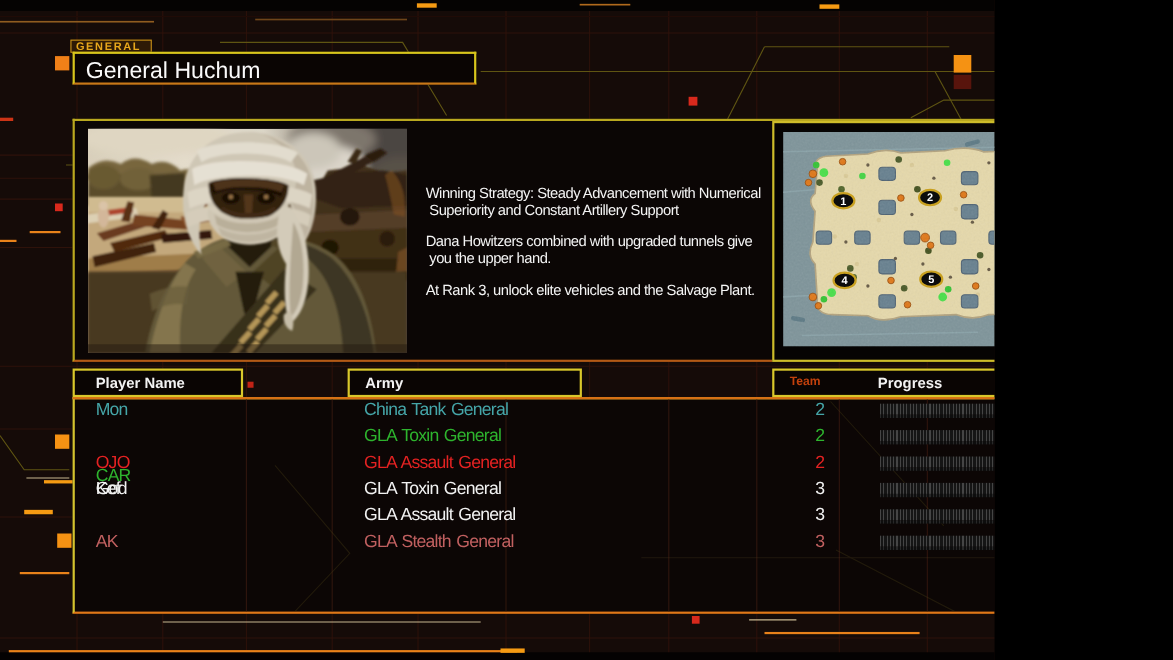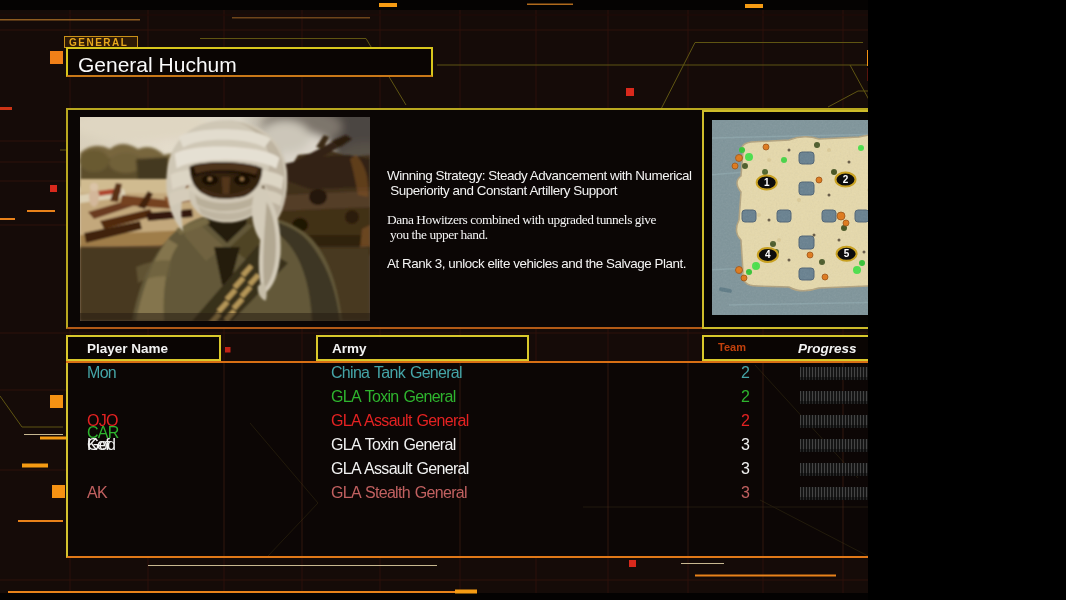--- a/index.html
+++ b/index.html
@@ -1,17 +1,17 @@
 <!DOCTYPE html>
 <html><head>
 <meta charset="utf-8">
 <style>
   html,body{margin:0;padding:0;background:#000;}
   #stage{position:relative;width:868px;height:600px;overflow:hidden;
-         background:#150b08;font-family:"Liberation Sans",sans-serif;}
+         background:#150b08;font-family:"Liberation Sans",sans-serif;padding-left:36px;}
   .abs{position:absolute;box-sizing:border-box;}
 </style>
 </head>
 <body>
 <div id="stage">
 
 <svg class="abs" style="left:0;top:0" width="1066" height="600" viewBox="0 0 1066 600">
   <rect width="1066" height="600" fill="#150b08"></rect>
   <g id="bgverts" stroke="#2c110a" stroke-width="1">
     <line x1="70" y1="0" x2="70" y2="600"></line>
@@ -245,21 +245,21 @@
     <path d="M180,70 C193,84 198,108 197,132 C196,152 190,166 181,172 C176,158 176,140 178,120 C170,108 168,90 173,74 Z" fill="#e0d9c8"></path>
     <path d="M184,84 C192,98 194,120 192,140 C190,154 186,162 182,166 C180,150 181,130 182,112 Z" fill="#bcb39e"></path>
     <path d="M181,160 C184,166 185,172 183,178 C178,176 175,170 176,164 Z" fill="#d2cab6"></path>
   </g>
 
   <rect width="290" height="204" fill="#402808" opacity="0.08"></rect>
   <rect x="0" y="196" width="290" height="8" fill="#241a10" opacity="0.5"></rect>
 </svg>
 
 <div class="abs" style="left:387px;top:167.5px;white-space:nowrap;font-size:13.4px;letter-spacing:-0.45px;line-height:15.8px;color:#f4f4f4;">Winning Strategy: Steady Advancement with Numerical<br>&nbsp;Superiority and Constant Artillery Support</div>
-<div class="abs" style="left:387px;top:211.5px;white-space:nowrap;font-size:13.4px;letter-spacing:-0.45px;line-height:15.8px;color:#f4f4f4;font-family:Liberation Serif, serif;">Dana Howitzers combined with upgraded tunnels give<br>&nbsp;you the upper hand.</div>
+<div class="abs" style="left:387px;top:211.5px;white-space:nowrap;font-size:13.4px;letter-spacing:-0.45px;line-height:15.8px;color:#f4f4f4;">Dana Howitzers combined with upgraded tunnels give<br>&nbsp;you the upper hand.</div>
 <div class="abs" style="left:387px;top:255.5px;white-space:nowrap;font-size:13.4px;letter-spacing:-0.45px;line-height:15.8px;color:#f4f4f4;text-align:right;">At Rank 3, unlock elite vehicles and the Salvage Plant.</div>
 
 <div class="abs" style="left:702px;top:110px;width:300px;height:219px;background:#060403;border:2px solid #cdbc2a;"></div>
 
 <svg class="abs" style="left:712px;top:120px" width="279" height="195" viewBox="3 0 279 195">
   <defs>
     <filter id="mblur">
           <feGaussianBlur stdDeviation="0.6"></feGaussianBlur>
         </filter>
     <filter id="mapnoise" x="0" y="0" width="100%" height="100%">
@@ -408,21 +408,21 @@
 <div class="abs" style="left:87px;top:341px;font-size:13.5px;font-weight:bold;color:#f2f2f2;">Player Name</div>
 
 <div class="abs" style="left:316px;top:335px;width:213px;height:26px;background:#0a0503;border:2px solid #d9c82b;"></div>
 
 <div class="abs" style="left:332px;top:341px;font-size:13.5px;font-weight:bold;color:#f2f2f2;">Army</div>
 
 <div class="abs" style="left:702px;top:335px;width:211px;height:26px;background:#0a0503;border:2px solid #d9c82b;"></div>
 
 <div class="abs" style="left:718px;top:341px;font-size:11px;font-weight:bold;color:#c2410c;">Team</div>
 
-<div class="abs" style="left:798px;top:341px;font-size:13.5px;font-weight:bold;color:#f2f2f2;font-style:italic;">Progress</div>
+<div class="abs" style="left:798px;top:341px;font-size:13.5px;font-weight:bold;color:#f2f2f2;">Progress</div>
 
 <div class="abs" style="left:66px;top:361px;width:936px;height:197px;background:#0c0605;border-left:2px solid #d4c32e;border-right:2px solid #d4c32e;border-top:2px solid #d4c32e;border-bottom:2px solid #e07818;"></div>
 
 <div class="abs" style="left:66px;top:360.5px;width:847px;height:2.5px;background:#d86f14;"></div>
 
 <svg class="abs" style="left:68px;top:363px" width="932" height="193" viewBox="0 0 932 193">
   <g stroke="#3a1a10" stroke-width="1" opacity="0.8">
     <line x1="156" y1="0" x2="156" y2="193"></line>
     <line x1="234" y1="0" x2="234" y2="193"></line>
     <line x1="392" y1="0" x2="392" y2="193"></line>

